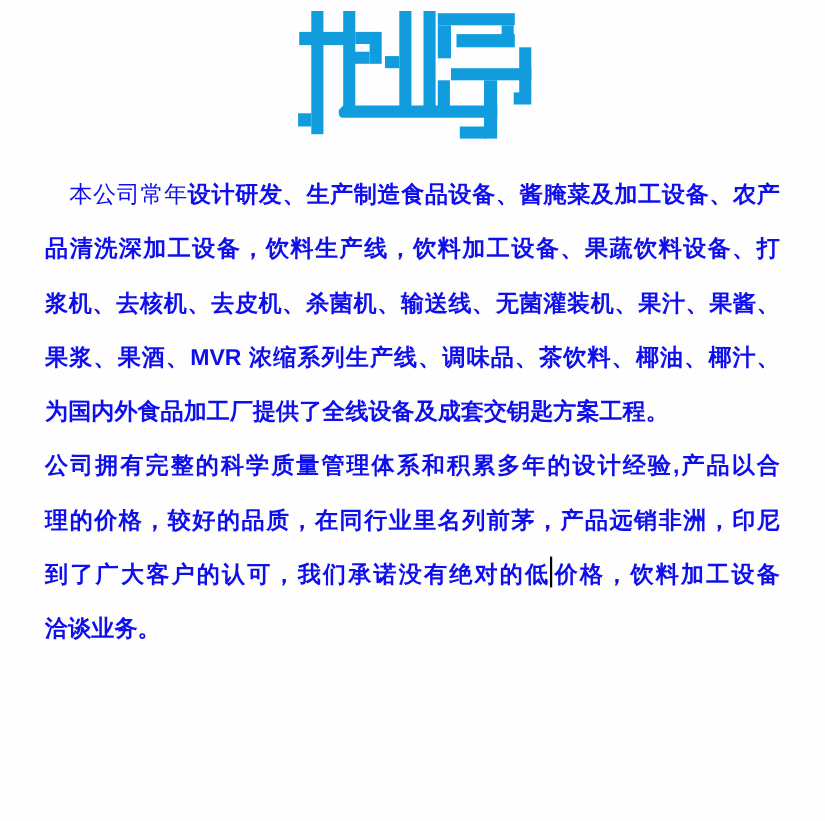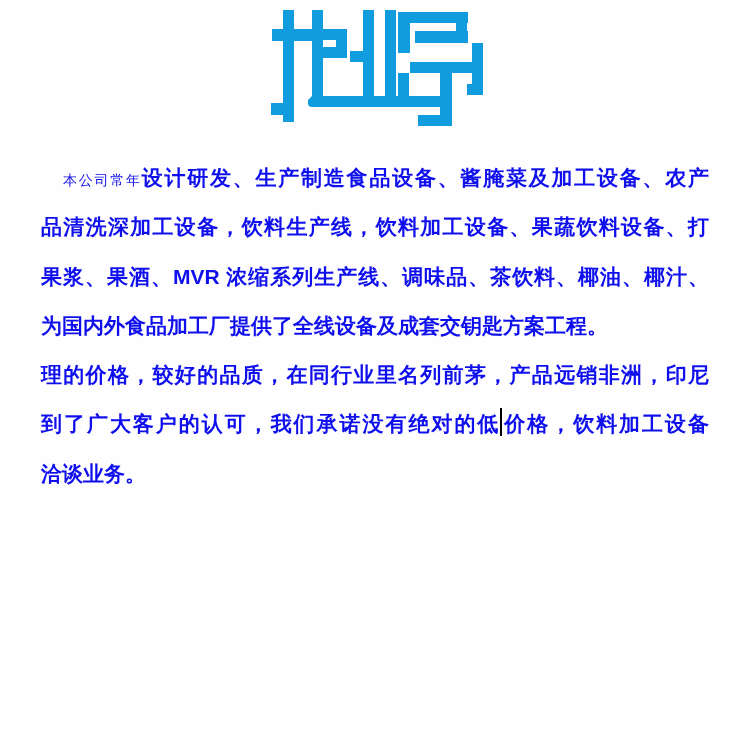--- a/index.html
+++ b/index.html
@@ -32,21 +32,21 @@
     text-align-last:justify;
     text-justify:inter-character;
     overflow:visible;
     white-space:normal;
   }
   .line.end{text-align-last:left;}
   .indent{text-indent:22px;}
   .lead{
     font-family:"Liberation Serif", serif;
     font-weight:normal;
-    font-size:14px;
+    font-size:21px;
   }
   .caret{
     display:inline-block;
     width:2px;height:28px;
     background:var(--caret-color);
     vertical-align:-5px;
   }
 </style>
 </head>
 <body>
@@ -83,25 +83,27 @@
     </g>
   </svg>
 
   <div class="text-block">
 
     <div class="para">
       <div class="line indent">
         <span class="lead">本公司常年</span><span>设计研发、生产制造食品设备、酱腌菜及加工设备、农产</span>
       </div>
       <div class="line">品清洗深加工设备，饮料生产线，饮料加工设备、果蔬饮料设备、打</div>
+      <div class="line">浆机、去核机、去皮机、杀菌机、输送线、无菌灌装机、果汁、果酱、</div>
       <div class="line">果浆、果酒、MVR 浓缩系列生产线、调味品、茶饮料、椰油、椰汁、</div>
       <div class="line end">为国内外食品加工厂提供了全线设备及成套交钥匙方案工程。</div>
     </div>
 
     <div class="para">
+      <div class="line">公司拥有完整的科学质量管理体系和积累多年的设计经验,产品以合</div>
       <div class="line">理的价格，较好的品质，在同行业里名列前茅，产品远销非洲，印尼</div>
       <div class="line">
         <span>到了广大客户的认可，我们承诺没有绝对的低</span><span class="caret"></span><span>价格，饮料加工设备</span>
       </div>
       <div class="line end">洽谈业务。</div>
     </div>
 
   </div>
 </div>
 

